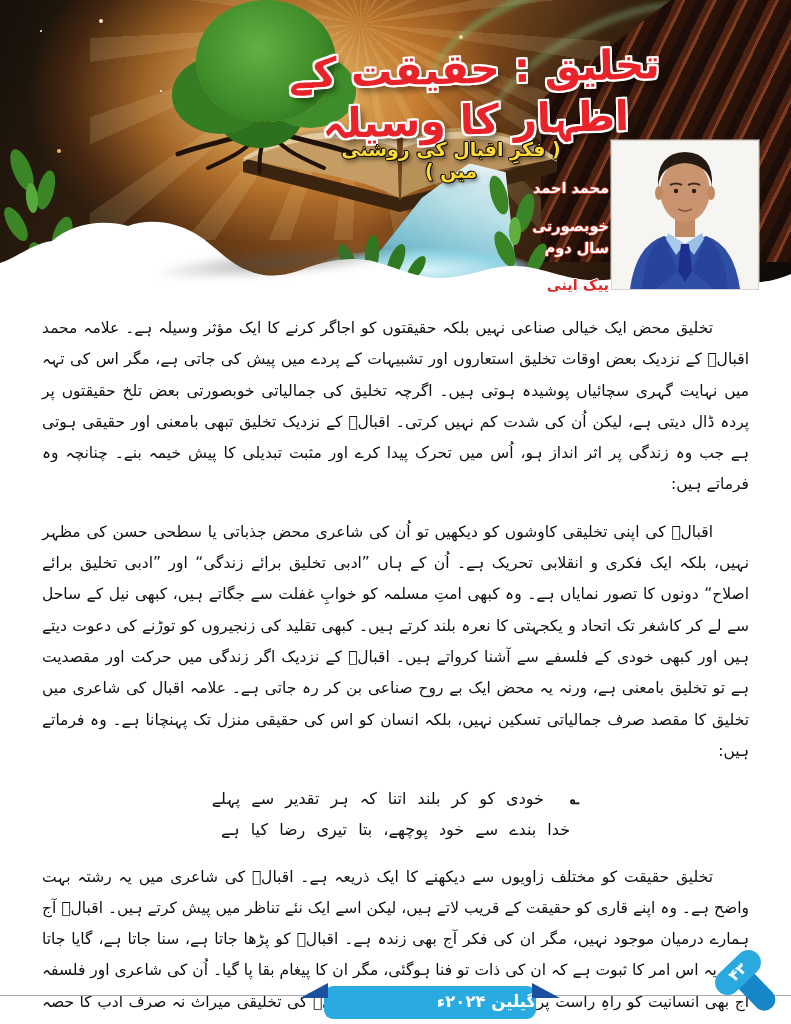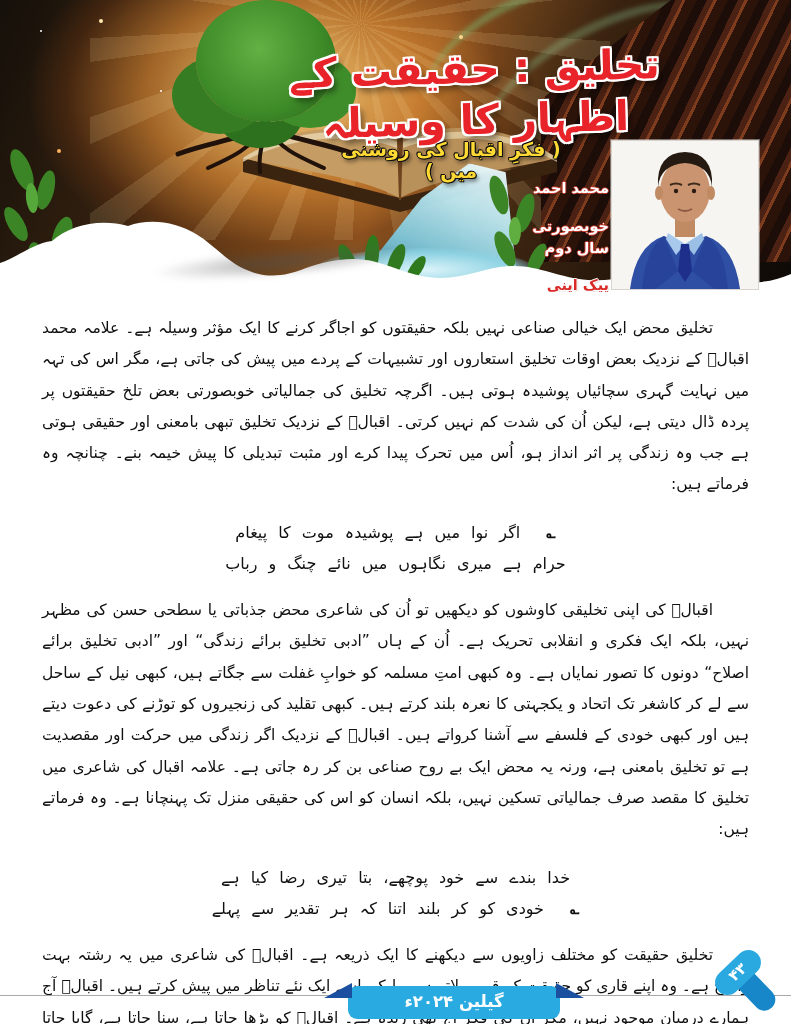--- a/index.html
+++ b/index.html
@@ -67,22 +67,22 @@
 
   
   .body-text{position:absolute;top:297px;right:26px;left:26px;direction:rtl;color:#101010;
     font-size:15.5px;line-height:2.02;text-align:justify;}
   .body-text p{margin:16px;text-indent:36px;}
   .couplet{margin:3px 0 5px;text-align:center;text-indent:0;word-spacing:6px;font-size:16px;line-height:1.95;}
   .couplet .marker{margin-left:26px;font-weight:bold;}
 
   
   .rule{position:absolute;left:0;right:0;bottom:28px;height:1px;background:#a9a9a9;}
-  .banner{position:absolute;left:348px;bottom:5px;width:212px;height:33px;background:#29abe2;border-radius:9px;
-    color:#fff;text-align:center;line-height:31px;font-size:16.5px;font-weight:bold;direction:rtl;z-index:3;}
+  .banner{position:absolute;left:324px;bottom:5px;width:212px;height:33px;background:#29abe2;border-radius:9px;
+    color:#fff;line-height:31px;font-size:16.5px;font-weight:bold;direction:rtl;z-index:3;}
   .banner::before{content:"";position:absolute;left:-24px;top:-3px;width:0;height:0;border-style:solid;
     border-width:0 0 15px 28px;border-color:transparent transparent #1b4fa0 transparent;}
   .banner::after{content:"";position:absolute;right:-24px;top:-3px;width:0;height:0;border-style:solid;
     border-width:0 28px 15px 0;border-color:transparent transparent #1b4fa0 transparent;}
   .page-badge{position:absolute;right:12px;bottom:8px;width:70px;height:66px;z-index:3;}
   .badge-back{position:absolute;left:24px;top:30px;width:46px;height:22px;border-radius:12px;background:#1887c9;
     transform:rotate(46deg);}
   .badge-front{position:absolute;left:2px;top:10px;width:54px;height:25px;border-radius:13px;background:#2aa9e0;
     transform:rotate(-44deg);color:#fff;text-align:center;line-height:25px;font-size:15px;font-weight:bold;}
 </style>
@@ -187,28 +187,24 @@
         <path d="M90,92 L73,103 L82,114 L92,98 Z" fill="#9cbfe6"></path>
         <path d="M69,103 L77,103 L80,130 L73,141 L66,130 Z" fill="#1d2f8a"></path>
         <path d="M52,95 L66,130 L44,148 L30,148 Q34,106 52,95 Z" fill="#27449a"></path>
         <path d="M94,95 L80,130 L102,148 L116,148 Q112,106 94,95 Z" fill="#27449a"></path>
       </svg>
     </div>
   </div>
 
   <div class="body-text">
     <p>تخلیق محض ایک خیالی صناعی نہیں بلکہ حقیقتوں کو اجاگر کرنے کا ایک مؤثر وسیلہ ہے۔ علامہ محمد اقبالؒ کے نزدیک بعض اوقات تخلیق استعاروں اور تشبیہات کے پردے میں پیش کی جاتی ہے، مگر اس کی تہہ میں نہایت گہری سچائیاں پوشیدہ ہوتی ہیں۔ اگرچہ تخلیق کی جمالیاتی خوبصورتی بعض تلخ حقیقتوں پر پردہ ڈال دیتی ہے، لیکن اُن کی شدت کم نہیں کرتی۔ اقبالؒ کے نزدیک تخلیق تبھی بامعنی اور حقیقی ہوتی ہے جب وہ زندگی پر اثر انداز ہو، اُس میں تحرک پیدا کرے اور مثبت تبدیلی کا پیش خیمہ بنے۔ چنانچہ وہ فرماتے ہیں:</p>
-    <div class="couplet">
-      <div><span class="marker">؎</span><span>اگر نوا میں ہے پوشیدہ موت کا پیغام</span></div>
-      <div>حرام ہے میری نگاہوں میں نائے چنگ و رباب</div>
-    </div>
     <p>اقبالؒ کی اپنی تخلیقی کاوشوں کو دیکھیں تو اُن کی شاعری محض جذباتی یا سطحی حسن کی مظہر نہیں، بلکہ ایک فکری و انقلابی تحریک ہے۔ اُن کے ہاں ”ادبی تخلیق برائے زندگی“ اور ”ادبی تخلیق برائے اصلاح“ دونوں کا تصور نمایاں ہے۔ وہ کبھی امتِ مسلمہ کو خوابِ غفلت سے جگاتے ہیں، کبھی نیل کے ساحل سے لے کر کاشغر تک اتحاد و یکجہتی کا نعرہ بلند کرتے ہیں۔ کبھی تقلید کی زنجیروں کو توڑنے کی دعوت دیتے ہیں اور کبھی خودی کے فلسفے سے آشنا کرواتے ہیں۔ اقبالؒ کے نزدیک اگر زندگی میں حرکت اور مقصدیت ہے تو تخلیق بامعنی ہے، ورنہ یہ محض ایک بے روح صناعی بن کر رہ جاتی ہے۔ علامہ اقبال کی شاعری میں تخلیق کا مقصد صرف جمالیاتی تسکین نہیں، بلکہ انسان کو اس کی حقیقی منزل تک پہنچانا ہے۔ وہ فرماتے ہیں:</p>
     <div class="couplet">
+      <div><span class="marker">؎</span><span>خودی کو کر بلند اتنا کہ ہر تقدیر سے پہلے</span></div>
       <div>خدا بندے سے خود پوچھے، بتا تیری رضا کیا ہے</div>
-      <div><span class="marker">؎</span><span>خودی کو کر بلند اتنا کہ ہر تقدیر سے پہلے</span></div>
     </div>
     <p>تخلیق حقیقت کو مختلف زاویوں سے دیکھنے کا ایک ذریعہ ہے۔ اقبالؒ کی شاعری میں یہ رشتہ بہت واضح ہے۔ وہ اپنے قاری کو حقیقت کے قریب لاتے ہیں، لیکن اسے ایک نئے تناظر میں پیش کرتے ہیں۔ اقبالؒ آج ہمارے درمیان موجود نہیں، مگر ان کی فکر آج بھی زندہ ہے۔ اقبالؒ کو پڑھا جاتا ہے، سنا جاتا ہے، گایا جاتا ہے۔ یہ اس امر کا ثبوت ہے کہ ان کی ذات تو فنا ہوگئی، مگر ان کا پیغام بقا پا گیا۔ اُن کی شاعری اور فلسفہ آج بھی انسانیت کو راہِ راست پر چلنے کی ترغیب دیتے ہیں۔ اقبالؒ کی تخلیقی میراث نہ صرف ادب کا حصہ ہے، بلکہ یہ انسانیت کے لیے ایک روشن چراغ ہے جو ہمیشہ جلتا رہے گا۔</p>
     <p>بلاشبہ علامہ اقبالؒ کی تخلیقات نہ صرف جمالیاتی حسن کی حامل ہیں، بلکہ وہ حقیقت کو نئے انداز میں پیش کرتی ہیں۔ اُن کی شاعری میں زندگی کا مقصد، انسان کی ترقی اور خودی کا فلسفہ نمایاں ہے۔ اقبالؒ کے نزدیک تخلیق کا مقصد صرف تفریح نہیں، بلکہ انسان کو اس کی حقیقی منزل تک پہنچانا ہے۔ یہی وجہ ہے کہ ان کی شاعری آج بھی زندہ ہے اور انسانیت کو راہنمائی فراہم کرتی ہے۔</p>
   </div>
 
   <div class="rule"></div>
   <div class="banner">گیلین ۲۰۲۴ء</div>
   <div class="page-badge">
     <div class="badge-back"></div>
     <div class="badge-front">۴۳</div>

